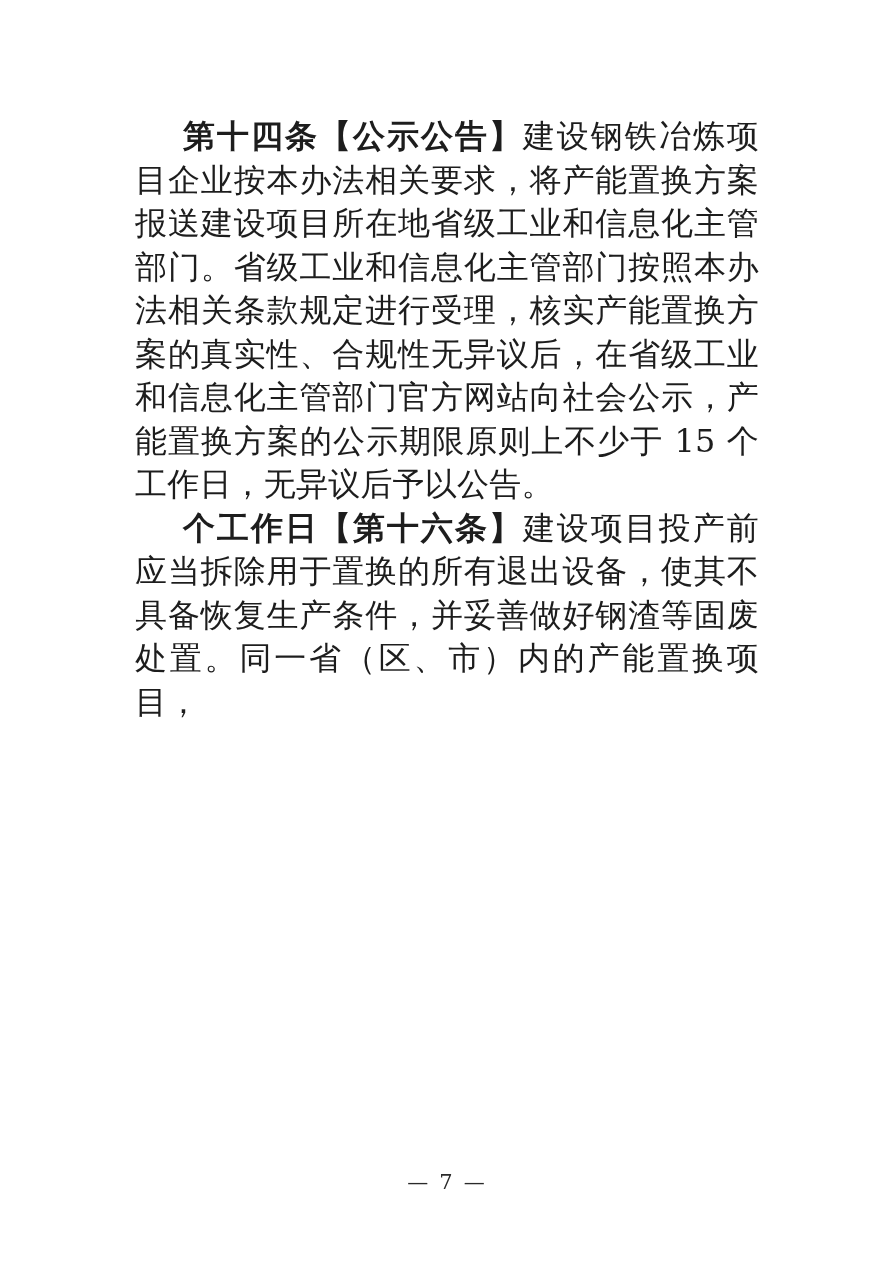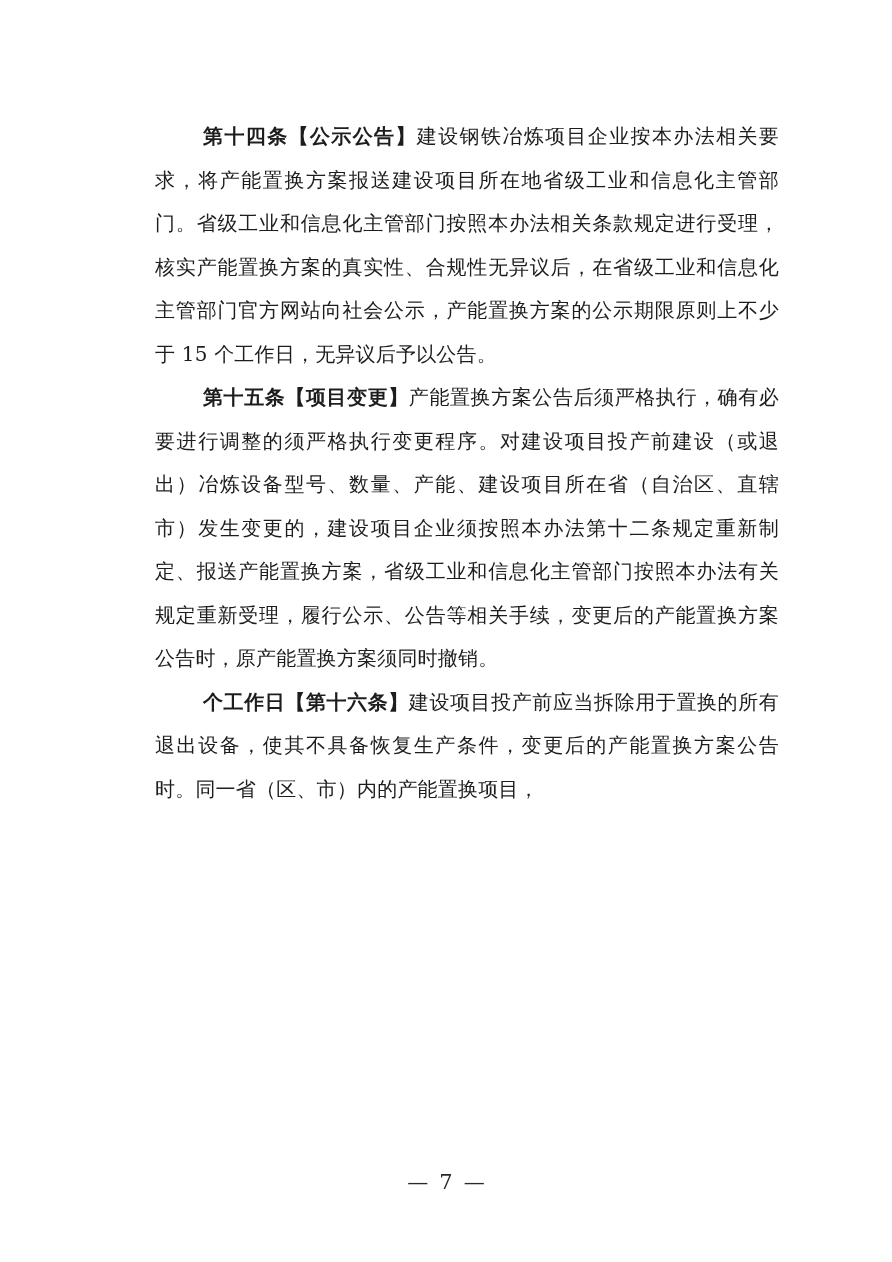--- a/index.html
+++ b/index.html
@@ -14,26 +14,25 @@
     background: #ffffff;
     overflow: hidden;
     font-family: "DejaVu Serif", "Liberation Serif", serif;
     color: #1d1d1d;
   }
   .content {
     position: absolute;
     left: 135px;
     top: 115px;
     width: 624px;
-    font-size: 20px;
+    font-size: 32px;
     line-height: 43.5px;
     text-align: justify;
     text-justify: inter-ideograph;
     letter-spacing: 0.2px;
-    margin-left: 20px;
   }
   .para {
     margin: 0;
     padding: 0;
     text-indent: 48px;
   }
   .bold {
     font-weight: 700;
   }
   .footer {
@@ -54,21 +53,20 @@
   }
 </style>
 </head>
 <body>
 
 <div class="page">
   <div class="content">
 
     <p class="para"><span class="bold">第十四条</span><span class="bold">【公示公告】</span><span>建设钢铁冶炼项目企业按本办法相关要求，将产能置换方案报送建设项目所在地省级工业和信息化主管部门。省级工业和信息化主管部门按照本办法相关条款规定进行受理，核实产能置换方案的真实性、合规性无异议后，在省级工业和信息化主管部门官方网站向社会公示，产能置换方案的公示期限原则上不少于 15 个工作日，无异议后予以公告。</span></p>
 
-    <p class="para"><span class="bold">第十五条</span><span class="bold">【项目变更】</span><span>产能置换方案公告后须严格执行，确有必要进行调整的须严格执行变更程序。对建设项目投产前建设（或退出）冶炼设备型号、数量、产能、建设项目所在省（自治区、直辖市）发生变更的，建设项目企业须按照本办法第十二条规定重新制定、报送产能置换方案，省级工业和信息化主管部门按照本办法有关规定重新受理，履行公示、公告等相关手续，变更后的产能置换方案公告时，原产能置换方案须同时撤销。</span></p>
 
 
-    <p class="para"><span class="bold">个工作日</span><span class="bold">【第十六条】</span><span>建设项目投产前应当拆除用于置换的所有退出设备，使其不具备恢复生产条件，变更后的产能置换方案公告时。同一省（区、市）内的产能置换项目，</span></p>
+    <p class="para"><span class="bold">个工作日</span><span class="bold">【第十六条】</span><span>建设项目投产前应当拆除用于置换的所有退出设备，使其不具备恢复生产条件，并妥善做好钢渣等固废处置。同一省（区、市）内的产能置换项目，</span></p>
 
   </div>
 
   <div class="footer"><span class="dash">—</span><span class="num">7</span><span class="dash">—</span></div>
 </div>
 
 </body></html>

